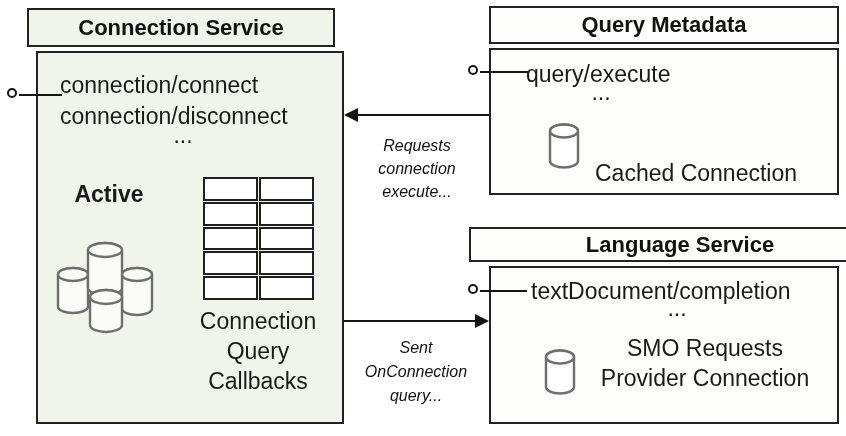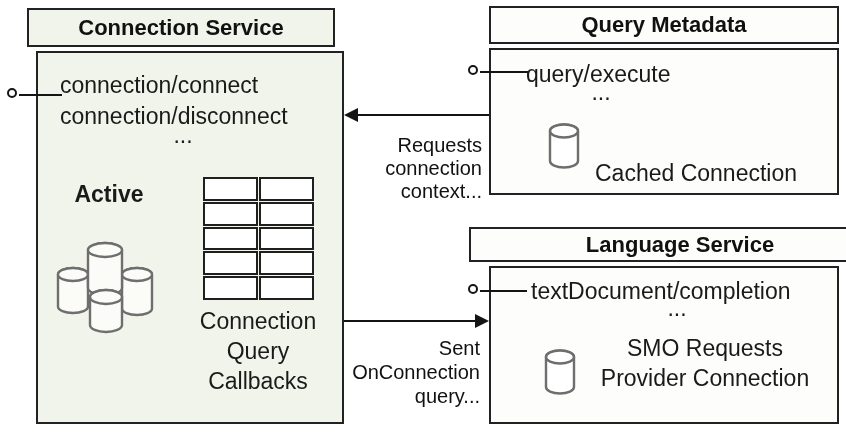--- a/index.html
+++ b/index.html
@@ -25,21 +25,21 @@
     border-bottom:7px solid transparent; border-right:14px solid #141414;
   }
   .arrowhead-right {
     width:0; height:0; border-top:7px solid transparent;
     border-bottom:7px solid transparent; border-left:14px solid #141414;
   }
   .lollipop-circle {
     width:10px; height:10px; border:2px solid #141414; border-radius:50%;
     background:#ffffff;
   }
-  .arrow-label { font-size:20px; line-height:23px; text-align:right; color:#111; }
+  .arrow-label { font-style:italic; font-size:16px; line-height:23px; text-align:center; color:#111; }
   .cb-grid {
     display:grid; grid-template-columns:1fr 1fr; grid-template-rows:repeat(5,1fr); gap:1px;
   }
   .cb-grid > div { border:2px solid #1f1f1f; background:#ffffff; }
 </style>
 </head>
 <body>
 
 <div class="canvas">
 
@@ -127,21 +127,21 @@
   <div class="abs txt-sm center" style="left:585px; top:333px; width:240px; line-height:30px;">
     <div>SMO Requests</div>
     <div>Provider Connection</div>
   </div>
 
   <div class="abs hline" style="left:356px; top:114px; width:133px;"></div>
   <div class="abs arrowhead-left" style="left:344px; top:108px;"></div>
   <div class="abs arrow-label" style="left:352px; top:134px; width:130px;">
     <div>Requests</div>
     <div>connection</div>
-    <div>context...</div>
+    <div>execute...</div>
   </div>
 
   <div class="abs hline" style="left:344px; top:320px; width:131px;"></div>
   <div class="abs arrowhead-right" style="left:475px; top:314px;"></div>
   <div class="abs arrow-label" style="left:352px; top:336px; width:128px; line-height:24px;">
     <div>Sent</div>
     <div>OnConnection</div>
     <div>query...</div>
   </div>
 

